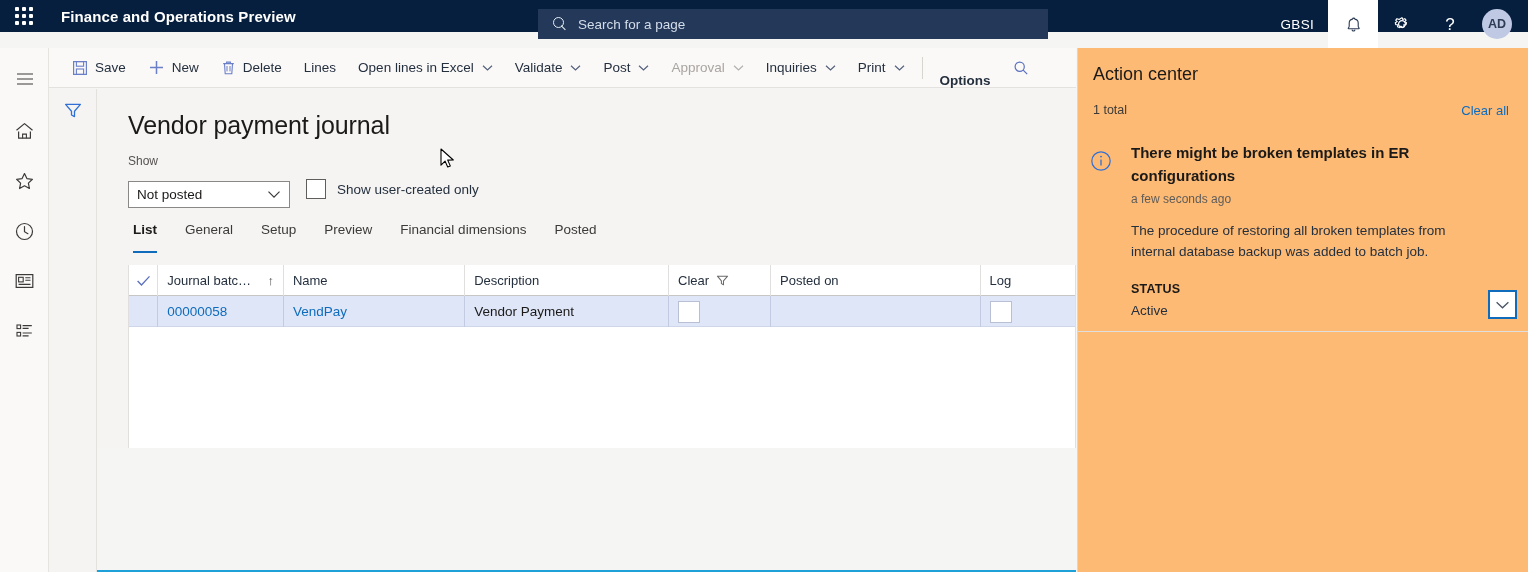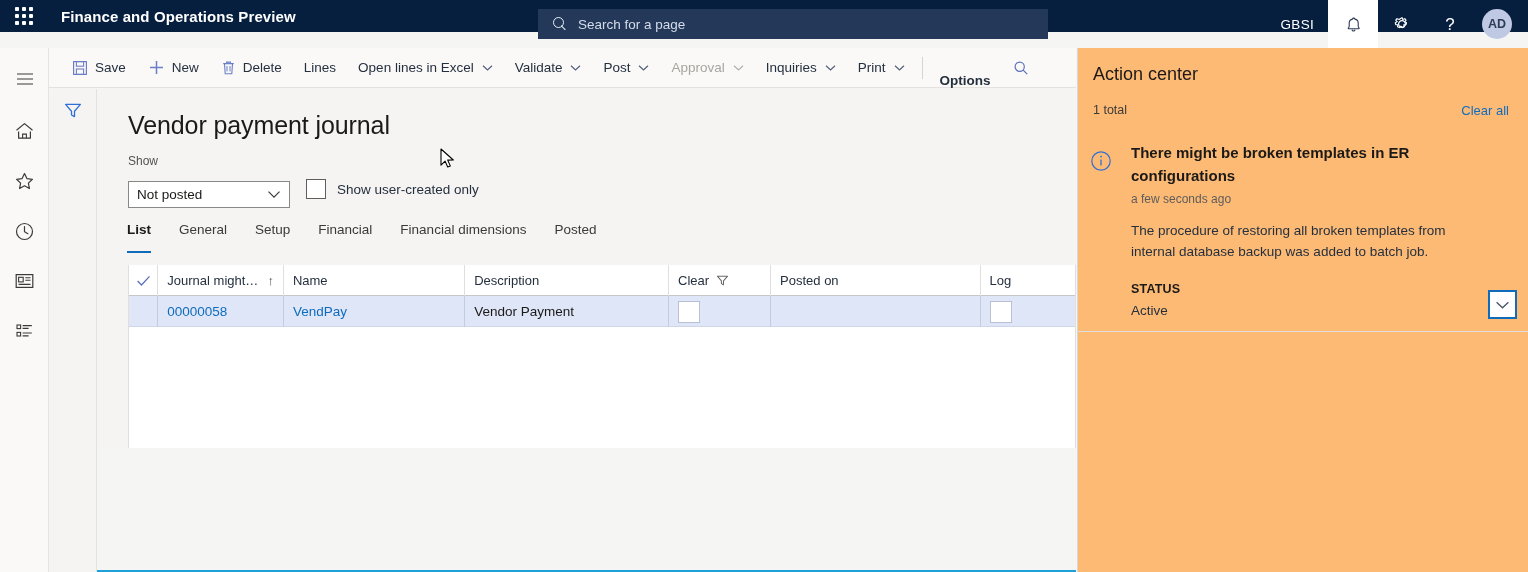--- a/index.html
+++ b/index.html
@@ -109,21 +109,21 @@
     border:1px solid #8a8886; background:#ffffff;
     display:flex; align-items:center; padding:0 8px; font-size:13.5px; color:#1b1a19;
     cursor:pointer;
   }
   .combo .cval { flex:1; }
   .chk-row { position:absolute; left:209px; top:90px; display:flex; align-items:center; cursor:pointer; }
   .chkbox { width:20px; height:20px; border:1.5px solid #605e5c; background:#ffffff; flex:none; }
   .chk-lbl { margin-left:11px; font-size:13.5px; color:#25303f; }
 
   .tabs {
-    position:absolute; left:16px; top:133px; display:flex; align-items:flex-end; height:28px;
+    position:absolute; left:22px; top:133px; display:flex; align-items:flex-end; height:28px;
   }
   .tab {
     font-size:13.5px; color:#3b3a39; padding:0 14px; height:28px; cursor:pointer;
     display:flex; align-items:flex-start; position:relative;
   }
   .tab.active { color:#1b1a19; font-weight:bold; }
   .tab.active::after {
     content:""; position:absolute; left:14px; right:14px; bottom:-3px; height:2px; background:#0f6cbd;
   }
 
@@ -425,40 +425,40 @@
       <div class="tab active">
           <span>List</span>
         </div>
       <div class="tab">
           <span>General</span>
         </div>
       <div class="tab">
           <span>Setup</span>
         </div>
       <div class="tab">
-          <span>Financial</span>
+          <span>Preview</span>
         </div>
       <div class="tab">
           <span>Financial dimensions</span>
         </div>
       <div class="tab">
           <span>Posted</span>
         </div>
     </div>
 
     <div class="grid">
 
       <div class="grid-head">
         <div class="gh sel" style="width:31px">
           <svg width="15" height="12" viewBox="0 0 15 12">
             <path d="M1.6 6l3.9 4 8-8.6" fill="none" stroke="#5b6fbe" stroke-width="1.3"></path>
           </svg>
         </div>
         <div class="gh" style="width:132px">
-          <span>Journal might…</span>
+          <span>Journal batc…</span>
           <span class="sortarrow">↑</span>
         </div>
         <div class="gh" style="width:191px">
           <span>Name</span>
         </div>
         <div class="gh" style="width:215px">
           <span>Description</span>
         </div>
         <div class="gh" style="width:107px">
           <span>Clear</span>

